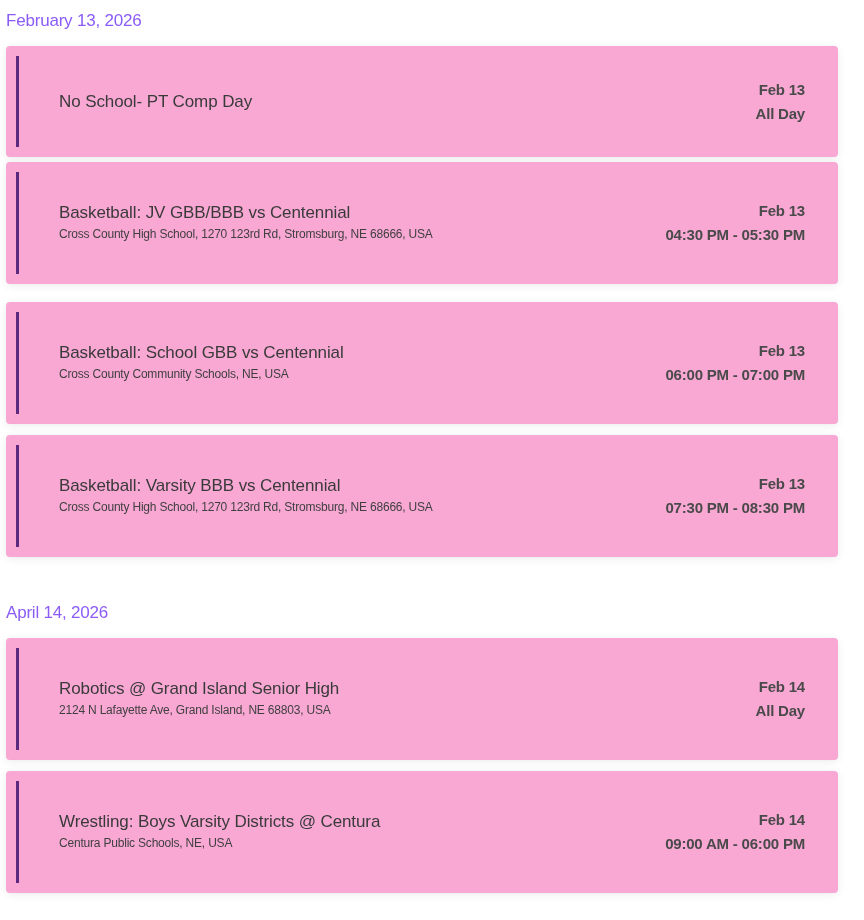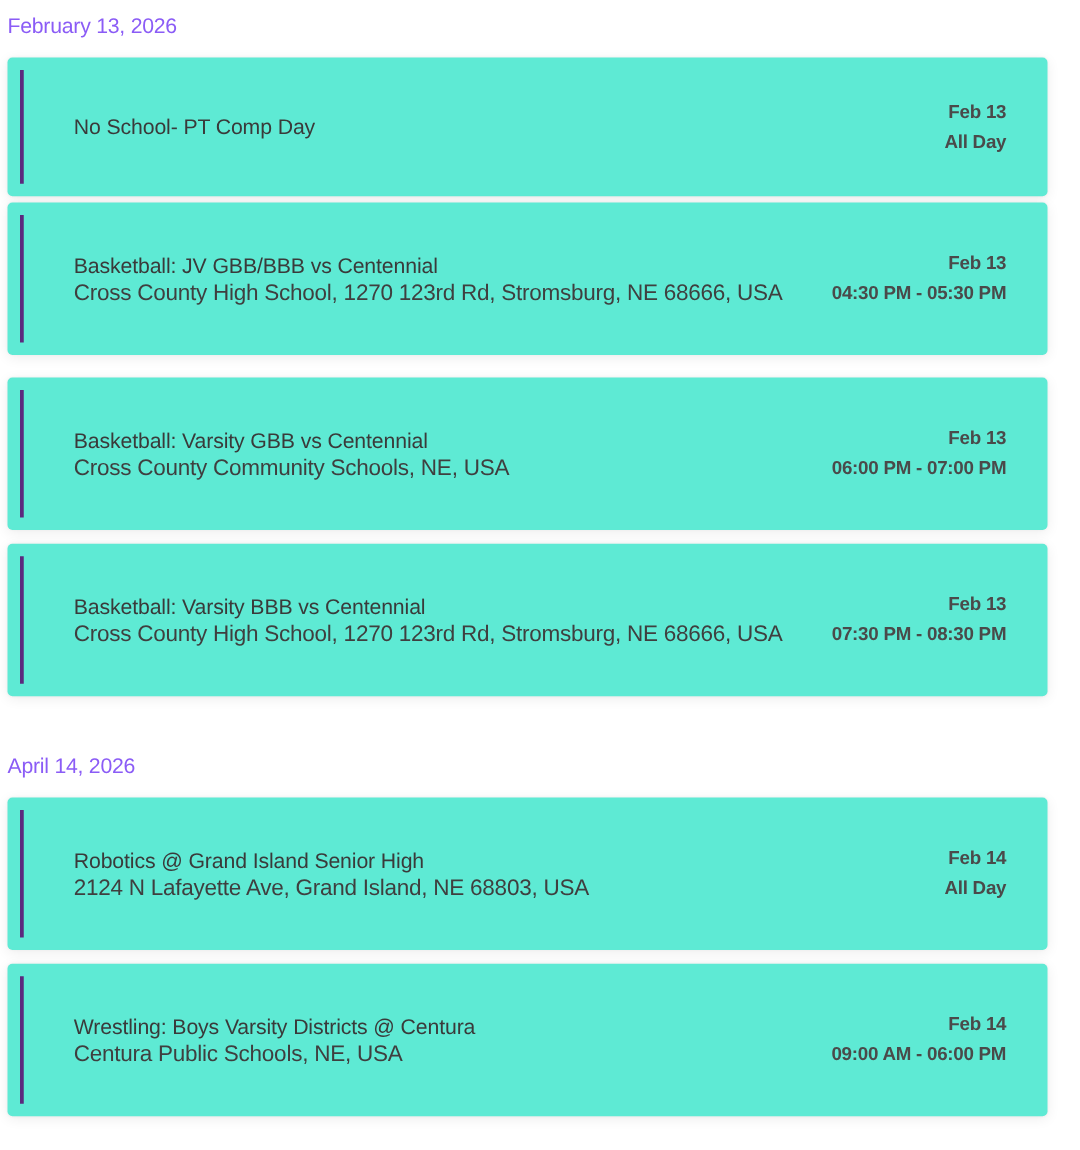--- a/index.html
+++ b/index.html
@@ -10,35 +10,35 @@
     color: #333333;
     position: relative;
   }
   .section-title {
     position: absolute; left: 6px;
     font-size: 17px; font-weight: normal; color: #8b5cf6;
     letter-spacing: -0.2px;
   }
   .card {
     position: absolute; left: 6px; width: 832px;
-    background: #5eead4;
+    background: #f9a8d4;
     border-radius: 4px;
     box-shadow: 0 2px 10px rgba(0,0,0,0.07), 0 0 2px rgba(0,0,0,0.04);
     cursor: pointer;
   }
   .card .bar {
     position: absolute; left: 10px; top: 10px; bottom: 10px;
     width: 3px; background: #5b2a7e;
   }
   .card .left {
     position: absolute; left: 53px; top: 0; bottom: 0;
     display: flex; flex-direction: column; justify-content: center;
   }
   .card .title { font-size: 17px; color: #3a3a3a; line-height: 22px; letter-spacing: -0.1px; }
-  .card .sub { font-size: 18px; color: #3f3f3f; line-height: 20px; margin-top: 0; letter-spacing: -0.2px; }
+  .card .sub { font-size: 12px; color: #3f3f3f; line-height: 20px; margin-top: 0; letter-spacing: -0.2px; }
   .card .right {
     position: absolute; right: 33px; top: 0; bottom: 0;
     display: flex; flex-direction: column; justify-content: center;
     text-align: right;
   }
   .card .date, .card .time { font-size: 15px; color: #4a4a4a; line-height: 24px; letter-spacing: -0.2px; font-weight: bold; }
 </style>
 </head>
 <body>
 
@@ -63,21 +63,21 @@
   </div>
   <div class="right">
     <div class="date">Feb 13</div>
     <div class="time">04:30 PM - 05:30 PM</div>
   </div>
 </div>
 
 <div class="card" style="top:302px;height:122px;">
   <div class="bar"></div>
   <div class="left">
-    <div class="title">Basketball: Varsity GBB vs Centennial</div>
+    <div class="title">Basketball: School GBB vs Centennial</div>
     <div class="sub">Cross County Community Schools, NE, USA</div>
   </div>
   <div class="right">
     <div class="date">Feb 13</div>
     <div class="time">06:00 PM - 07:00 PM</div>
   </div>
 </div>
 
 <div class="card" style="top:435px;height:122px;">
   <div class="bar"></div>

